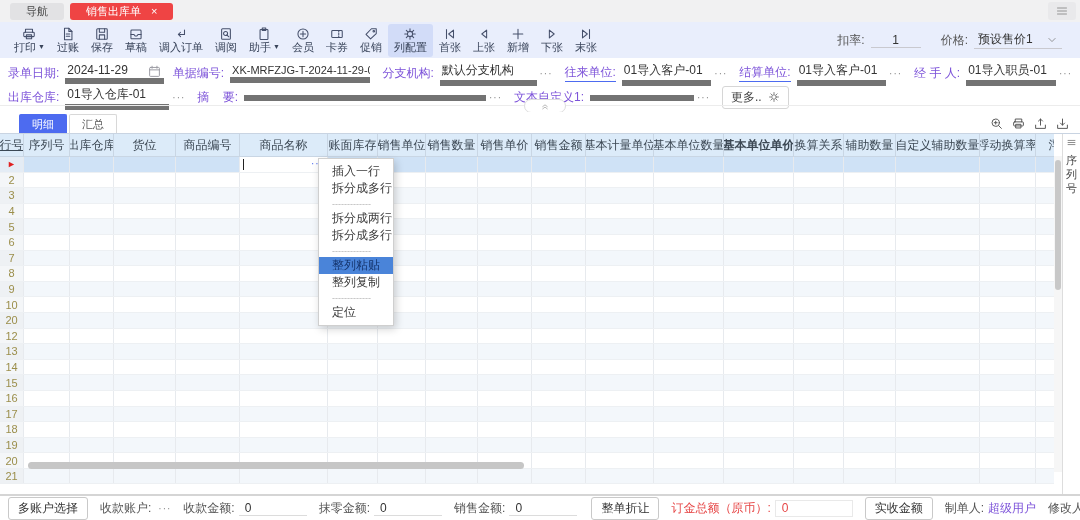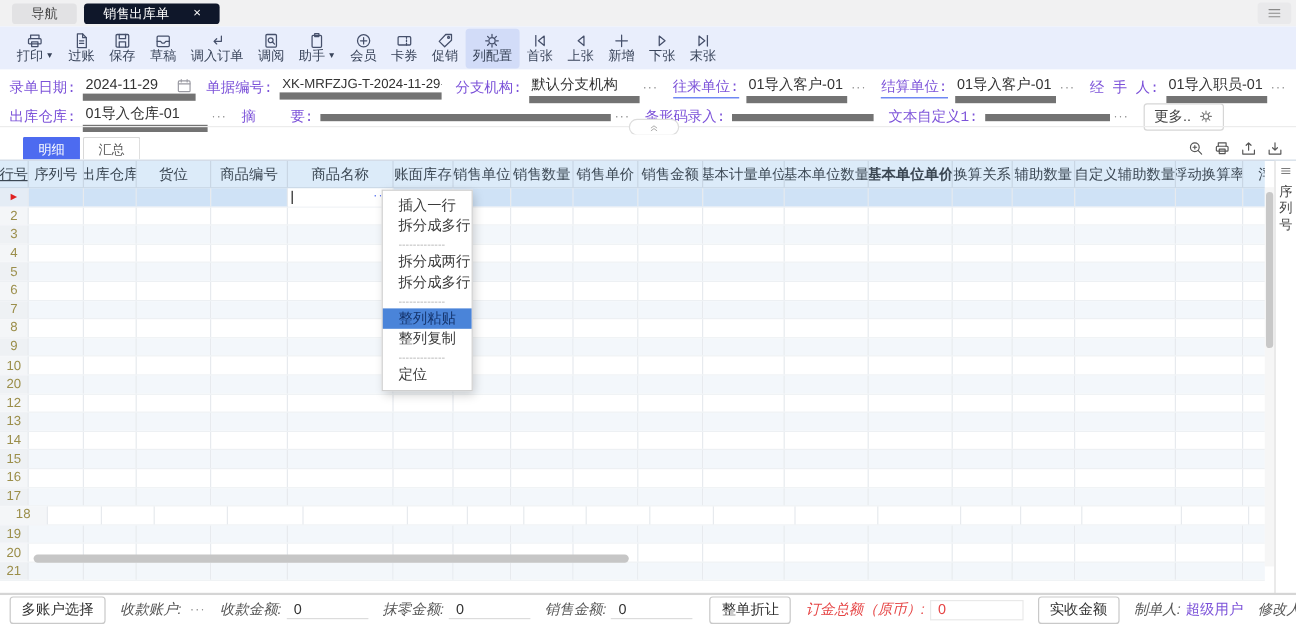--- a/index.html
+++ b/index.html
@@ -5,21 +5,21 @@
   html,body{margin:0;padding:0;}
   body{width:1080px;height:520px;overflow:hidden;position:relative;background:#fff;
        font-family:"Liberation Sans","DejaVu Sans",sans-serif;font-size:12px;color:#333;}
   svg{fill:none;stroke:#46506b;stroke-width:1.2;stroke-linecap:round;stroke-linejoin:round;}
 
   
   .tabbar{position:absolute;left:0;top:0;width:1080px;height:22px;background:#f1f1f2;
           display:flex;align-items:center;padding-left:10px;box-sizing:border-box;gap:6px;}
   .tab{height:17px;padding:0 16px;border-radius:3px;display:flex;align-items:center;font-size:11px;}
   .tab.nav{background:#e2e2e4;color:#454545;}
-  .tab.active{background:#0f172a;color:#fff;gap:20px;}
+  .tab.active{background:#ef4444;color:#fff;gap:10px;}
   .tab .x{font-size:11px;line-height:1;cursor:pointer;}
   .winmenu{position:absolute;right:4px;top:2px;width:28px;height:18px;border-radius:3px;
            background:#e9e9eb;display:flex;align-items:center;justify-content:center;}
   .winmenu svg{width:12px;height:12px;stroke:#8a8a8a;}
 
   
   .toolbar{position:absolute;left:0;top:22px;width:1080px;height:36px;background:#e9eefc;
            display:flex;align-items:center;padding:0 8px;box-sizing:border-box;}
   .tb-btn{display:flex;flex-direction:column;align-items:center;justify-content:center;
           height:33px;padding:0 6px;border-radius:3px;color:#39445a;font-size:11px;line-height:1.15;
@@ -32,21 +32,21 @@
   .tb-right .uval{display:inline-block;min-width:42px;border-bottom:1px solid #c9c9cf;
                   text-align:center;color:#333;padding:0 4px;}
   .tb-right .sel{display:inline-flex;align-items:center;gap:14px;border-bottom:1px solid #c9c9cf;
                  padding:0 4px;color:#333;min-width:80px;}
   .tb-right .sel svg{width:10px;height:10px;stroke:#777;}
 
   
   .formpanel{position:absolute;left:0;top:58px;width:1080px;height:54px;background:#fff;}
   .frow{display:flex;align-items:center;height:22px;padding:0 8px;box-sizing:border-box;}
   .fg{display:flex;align-items:center;margin-right:12px;flex-shrink:1;min-width:0;}
-  .flab{color:#7c52d9;margin-right:6px;white-space:pre;flex-shrink:0;font-family:Liberation Mono, monospace;}
+  .flab{color:#7c52d9;margin-right:6px;white-space:pre;flex-shrink:0;}
   .flab.link{border-bottom:1px solid #4d6bf0;}
   .fval{border-bottom:6px solid #737373;color:#333;white-space:nowrap;overflow:hidden;
         padding:1px 2px;box-sizing:border-box;}
   .dots{color:#8d8d8d;font-size:10px;letter-spacing:1px;margin-left:3px;flex-shrink:0;cursor:pointer;}
   .cal{margin-left:-16px;flex-shrink:0;}
   .cal svg{width:13px;height:13px;stroke:#9a9aa2;}
   .morebtn{display:flex;align-items:center;gap:6px;border:1px solid #d6d6d6;border-radius:3px;
            padding:2px 8px;color:#444;cursor:pointer;background:#fff;}
   .morebtn svg{width:12px;height:12px;stroke:#777;}
   .formhr{position:absolute;left:0;right:0;top:47px;border-top:1px solid #ececec;}
@@ -104,21 +104,21 @@
   .cmi.hl{background:#4a84d9;color:#15356e;}
   .cmsep{height:13px;display:flex;align-items:center;padding-left:13px;color:#b5b5b5;font-size:9px;
          letter-spacing:0;overflow:hidden;}
 
   
   .footsep{position:absolute;left:0;top:494px;width:1080px;height:2px;background:#d5d5d5;}
   .footer{position:absolute;left:0;top:496px;width:1080px;height:24px;background:#fff;
           display:flex;align-items:center;padding:0 8px;box-sizing:border-box;white-space:nowrap;}
   .fbtn{border:1px solid #c9c9c9;border-radius:3px;background:#fff;padding:2px 9px;font-size:12px;
         color:#333;cursor:pointer;font-family:inherit;}
-  .flabel{color:#555;margin-left:12px;margin-right:4px;font-style:italic;}
+  .flabel{color:#555;margin-left:12px;margin-right:4px;}
   .fline{display:inline-block;border-bottom:1px solid #dcdcdc;height:15px;vertical-align:middle;}
   .fnum{display:inline-block;border-bottom:1px solid #dcdcdc;min-width:62px;padding-left:6px;color:#333;}
   .red{color:#e64545;}
   .redbox{display:inline-block;border:1px solid #e9e9e9;min-width:70px;height:15px;padding-left:6px;color:#e64545;}
   .purple{color:#7c52d9;}
   .greybox{display:inline-block;background:#f4f4f4;width:58px;height:13px;vertical-align:middle;}
 </style>
 </head>
 <body>
 
@@ -242,20 +242,31 @@
         <span class="cap">下张</span>
       </div>
       <div class="tb-btn">
         <svg viewBox="0 0 16 16">
           <path d="M12 3v10"></path>
           <path d="M4 3.5L9.5 8 4 12.5z"></path>
         </svg>
         <span class="cap">末张</span>
       </div>
     </div>
+  <div class="tb-right">
+    <span>扣率:</span>
+    <span class="uval">1</span>
+    <span style="margin-left:14px">价格:</span>
+    <span class="sel">
+      <span>预设售价1</span>
+      <svg viewBox="0 0 16 16">
+          <path d="M3 5.5l5 5 5-5"></path>
+        </svg>
+    </span>
+  </div>
 </div>
 
 <div class="formpanel">
   <div class="frow" style="margin-top:4px">
     <div class="fg">
       <span class="flab">录单日期:</span>
       <span class="fval" style="width:112px">2024-11-29</span>
       <span class="cal"><svg viewBox="0 0 16 16">
             <rect x="2" y="3" width="12" height="11" rx="1"></rect>
             <path d="M5 1.5V4M11 1.5V4M2 6h12"></path>
@@ -289,24 +300,20 @@
   <div class="frow" style="margin-top:2px">
     <div class="fg">
       <span class="flab">出库仓库:</span>
       <span class="fval" style="width:104px">01导入仓库-01</span>
       <span class="dots">···</span>
     </div>
     <div class="fg">
       <span class="flab">摘    要:</span>
       <span class="fval" style="width:242px"></span>
       <span class="dots">···</span>
-    </div>
-    <div class="fg">
-      <span class="flab">条形码录入:</span>
-      <span class="fval" style="width:118px"></span>
     </div>
     <div class="fg">
       <span class="flab">文本自定义1:</span>
       <span class="fval" style="width:104px"></span>
       <span class="dots">···</span>
     </div>
     <div class="morebtn">
       <span>更多..</span>
       <svg viewBox="0 0 16 16">
           <circle cx="8" cy="8" r="3"></circle>
@@ -726,21 +733,21 @@
           <div class="c" style="width: 68px;"></div>
           <div class="c" style="width: 70px;"></div>
           <div class="c" style="width: 70px;"></div>
           <div class="c" style="width: 50px;"></div>
           <div class="c" style="width: 52px;"></div>
           <div class="c" style="width: 84px;"></div>
           <div class="c" style="width: 56px;"></div>
           <div class="c" style="width: 50px;"></div>
         </div>
         <div class="grow">
-          <div class="c rn" style="width: 40px;">18</div>
+          <div class="c rn" style="width: 24px;">18</div>
           <div class="c" style="width: 46px;"></div>
           <div class="c" style="width: 44px;"></div>
           <div class="c" style="width: 62px;"></div>
           <div class="c" style="width: 64px;"></div>
           <div class="c" style="width: 88px;"></div>
           <div class="c" style="width: 50px;"></div>
           <div class="c" style="width: 48px;"></div>
           <div class="c" style="width: 52px;"></div>
           <div class="c" style="width: 54px;"></div>
           <div class="c" style="width: 54px;"></div>

